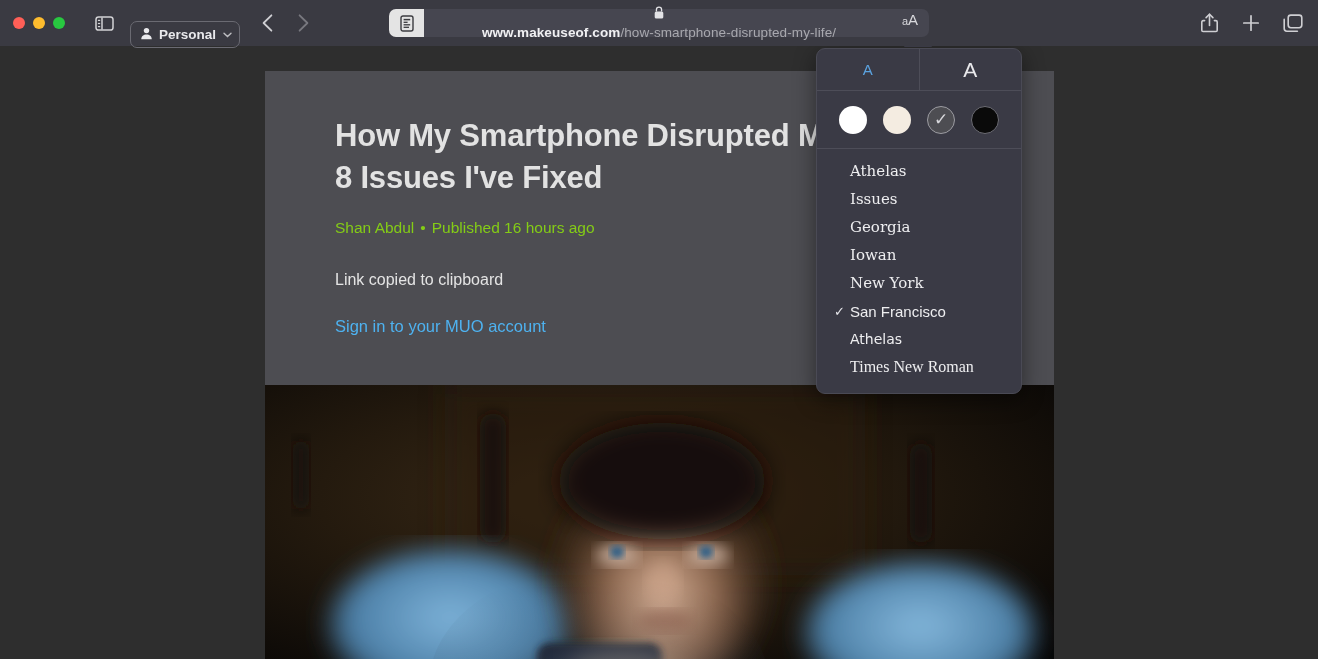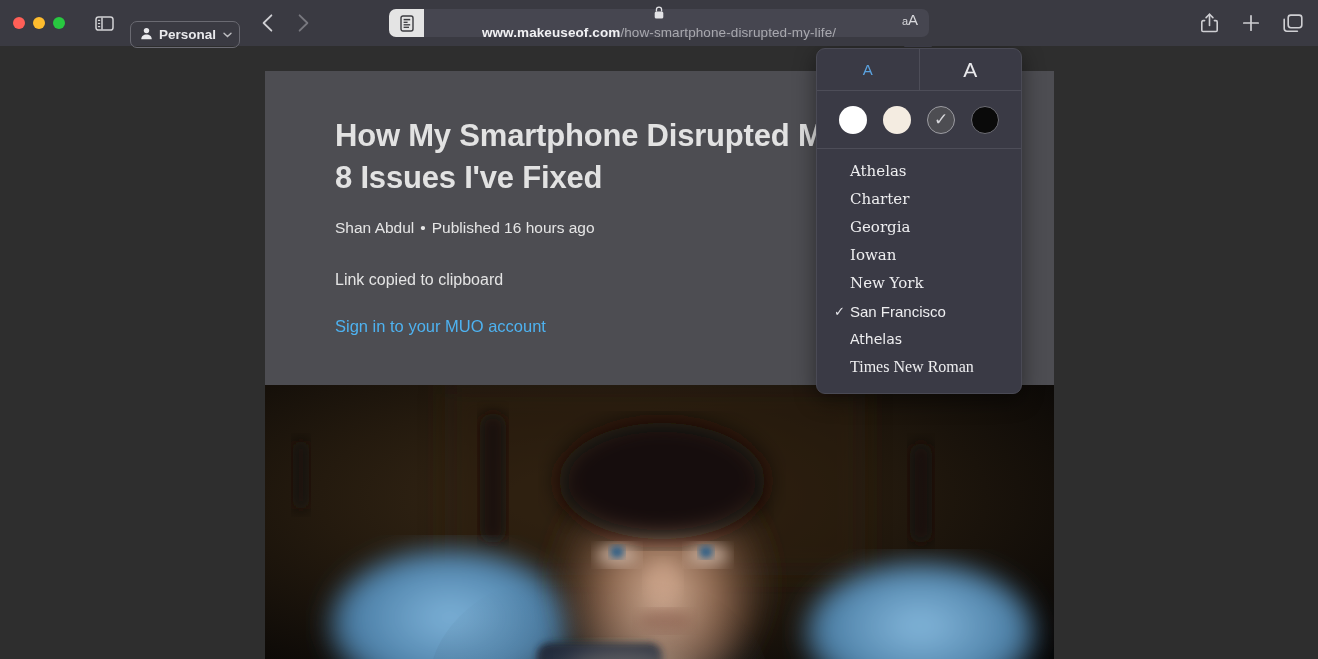--- a/index.html
+++ b/index.html
@@ -150,21 +150,21 @@
     font-size: 31px;
     line-height: 42px;
     font-weight: 700;
     color: #e2e2e2;
     letter-spacing: -0.2px;
     white-space: pre-line;
   }
   #article-byline {
     margin-top: 20px;
     font-size: 15.5px;
-    color: #e5e5e5;
+    color: #84cc16;
   }
   #article-byline .dot { margin: 0 6px; }
   #clipboard-status {
     margin-top: 34px;
     font-size: 16px;
     color: #e4e4e4;
   }
   #signin-link {
     display: inline-block;
     margin-top: 28px;
@@ -479,21 +479,21 @@
         </div>
         <div class="theme-swatch sw-black"></div>
       </div>
 
       <div id="font-list">
 
         <div class="font-item">
           <span class="font-label ff-serif">Athelas</span>
         </div>
         <div class="font-item">
-          <span class="font-label ff-serif">Charter</span>
+          <span class="font-label ff-serif">Issues</span>
         </div>
         <div class="font-item">
           <span class="font-label ff-serif">Georgia</span>
         </div>
         <div class="font-item">
           <span class="font-label ff-serif">Iowan</span>
         </div>
         <div class="font-item">
           <span class="font-label ff-serif">New York</span>
         </div>

